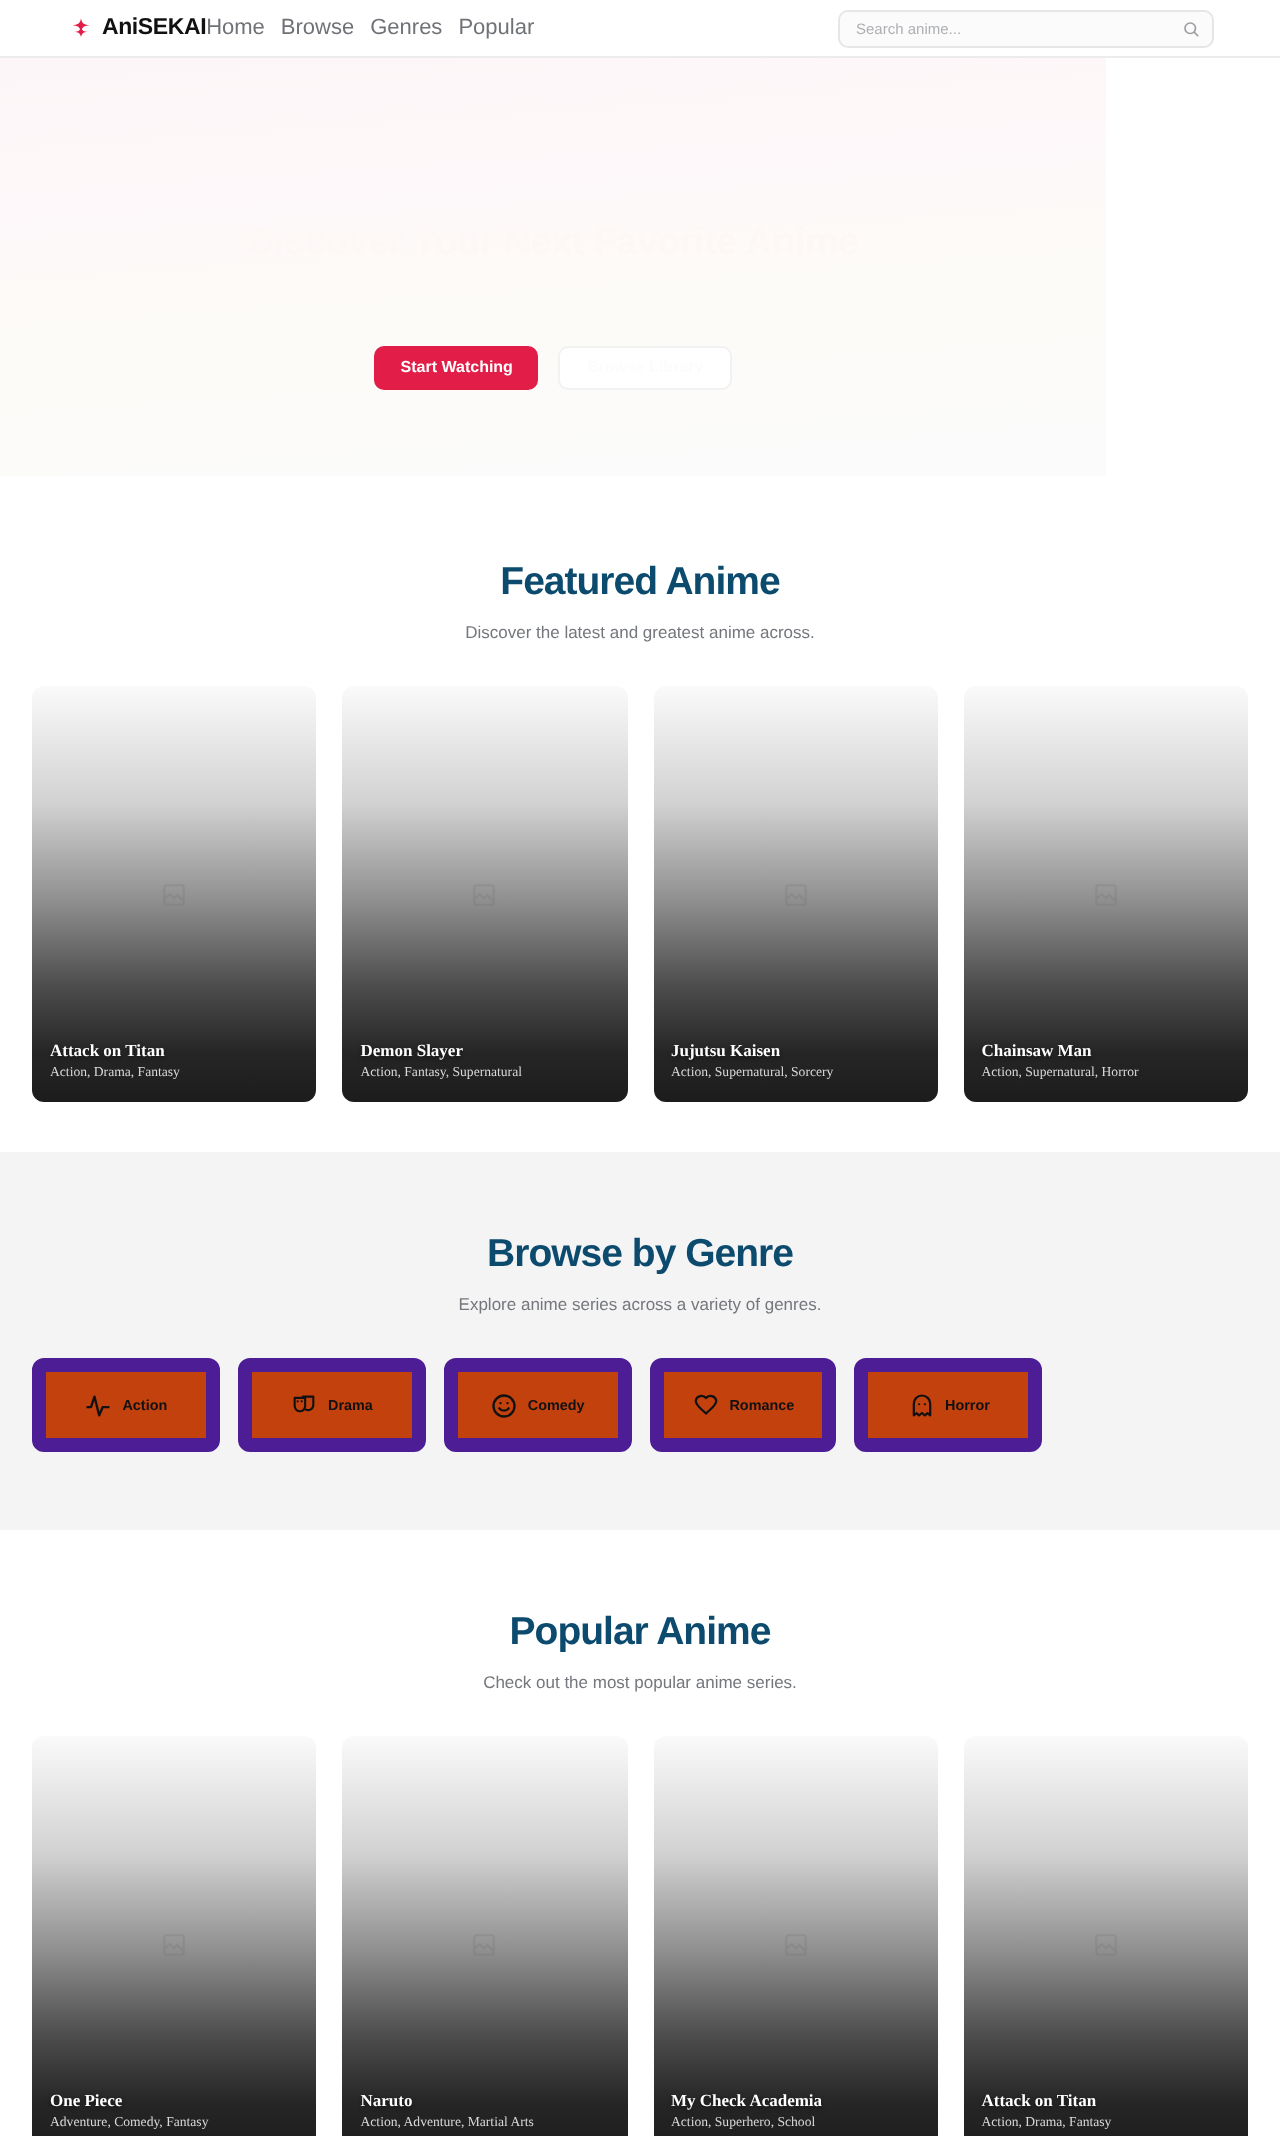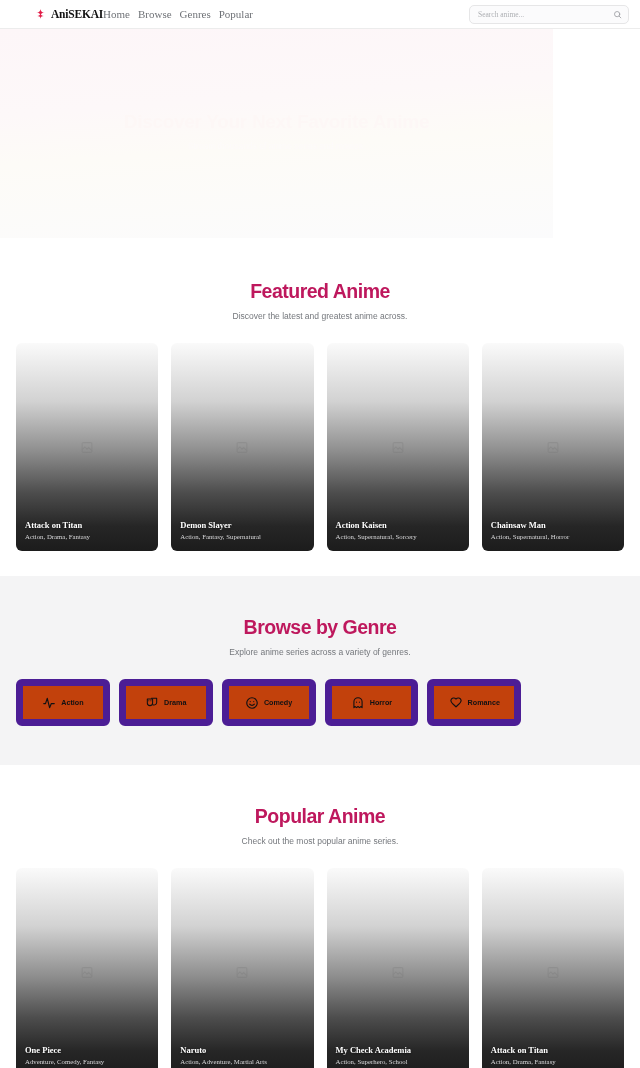--- a/index.html
+++ b/index.html
@@ -15,43 +15,42 @@
   
   .header {
     height: 29px;
     flex: 0 0 29px;
     background: #ffffff;
     border-bottom: 1px solid #ececec;
     display: flex;
     align-items: center;
     padding: 0 18px 0 34px;
     position: relative;
-    font-family: Liberation Serif, serif;
   }
   .brand { display: flex; align-items: center; gap: 4px; }
   .brand-icon { width: 13px; height: 13px; display: block; }
   .brand-name {
     font-size: 11.5px;
     font-weight: bold;
     color: #111111;
     letter-spacing: -0.2px;
   }
   .nav { display: flex; align-items: center; gap: 8px; margin-left: 0px; }
   .nav a {
     font-size: 11px;
     color: #6f7277;
     text-decoration: none;
     line-height: 1;
     white-space: nowrap;
   }
   .search-wrap {
     position: absolute;
-    right: 11px;
+    right: 33px;
     top: 5px;
-    width: 160px;
+    width: 188px;
     height: 19px;
   }
   .search-box {
     width: 100%;
     height: 100%;
     border: 1px solid #e6e6e7;
     border-radius: 5px;
     background: #fbfbfc;
     display: flex;
     align-items: center;
@@ -125,21 +124,21 @@
   
   .section { padding: 0 16px; }
   .section-featured { padding-top: 42px; padding-bottom: 25px; background: #ffffff; }
   .section-genre { padding-top: 40px; padding-bottom: 39px; background: #f4f4f5; }
   .section-popular { padding-top: 40px; padding-bottom: 28px; background: #ffffff; }
 
   .section-title {
     text-align: center;
     font-size: 19.5px;
     font-weight: bold;
-    color: #be185d;
+    color: #0c4a6e;
     letter-spacing: -0.5px;
   }
   .section-sub {
     text-align: center;
     font-size: 8.5px;
     color: #74777c;
     margin-top: 8px;
   }
 
   .card-grid {
@@ -237,20 +236,24 @@
       <svg class="search-icon" viewBox="0 0 24 24" fill="none" stroke="currentColor" stroke-width="2.2" stroke-linecap="round">
         <circle cx="11" cy="11" r="7"></circle>
           <line x1="16.5" y1="16.5" x2="21" y2="21"></line>
       </svg>
     </div>
   </header>
 
   <section class="hero">
     <h1 class="hero-title">Discover Your Next Favorite Anime</h1>
     <p class="hero-sub">Stream thousands of anime series and movies.</p>
+    <div class="hero-buttons">
+      <button class="btn-primary">Start Watching</button>
+      <button class="btn-outline">Browse Library</button>
+    </div>
   </section>
 
   <section class="section section-featured">
     <h2 class="section-title">Featured Anime</h2>
     <p class="section-sub">Discover the latest and greatest anime across.</p>
     <div class="card-grid">
       <div class="anime-card">
         <div class="card-imgbox">
           <svg class="broken-img" viewBox="0 0 24 24" fill="none" stroke="currentColor" stroke-width="2">
               <rect x="3" y="3" width="18" height="18" rx="2"></rect>
@@ -275,21 +278,21 @@
         </div>
       </div>
       <div class="anime-card">
         <div class="card-imgbox">
           <svg class="broken-img" viewBox="0 0 24 24" fill="none" stroke="currentColor" stroke-width="2">
               <rect x="3" y="3" width="18" height="18" rx="2"></rect>
               <path d="M3 16l5-5 4 4 3-3 6 6"></path>
             </svg>
         </div>
         <div class="card-meta">
-          <div class="card-title">Action Kaisen</div>
+          <div class="card-title">Jujutsu Kaisen</div>
           <div class="card-genres">Action, Supernatural, Sorcery</div>
         </div>
       </div>
       <div class="anime-card">
         <div class="card-imgbox">
           <svg class="broken-img" viewBox="0 0 24 24" fill="none" stroke="currentColor" stroke-width="2">
               <rect x="3" y="3" width="18" height="18" rx="2"></rect>
               <path d="M3 16l5-5 4 4 3-3 6 6"></path>
             </svg>
         </div>
@@ -329,34 +332,34 @@
             <path d="M8 14s1.5 2 4 2 4-2 4-2"></path>
             <line x1="9" y1="9.5" x2="9.01" y2="9.5"></line>
             <line x1="15" y1="9.5" x2="15.01" y2="9.5"></line>
           </svg>
         <span class="genre-label">Comedy</span>
       </div>
 
 
       <div class="genre-tile">
         <svg class="genre-icon" viewBox="0 0 24 24" fill="none" stroke="currentColor" stroke-width="1.9" stroke-linecap="round" stroke-linejoin="round">
+            <path d="M20.8 7.6a5 5 0 0 0-8.8-2.4A5 5 0 0 0 3.2 7.6c0 4.3 5.9 7.8 8.8 10.9 2.9-3.1 8.8-6.6 8.8-10.9z"></path>
+          </svg>
+        <span class="genre-label">Romance</span>
+      </div>
+
+      <div class="genre-tile">
+        <svg class="genre-icon" viewBox="0 0 24 24" fill="none" stroke="currentColor" stroke-width="1.9" stroke-linecap="round" stroke-linejoin="round">
             <path d="M12 3a7 7 0 0 0-7 7v10l2.2-1.8L9.5 20l2.5-2 2.5 2 2.3-1.8L19 20V10a7 7 0 0 0-7-7z"></path>
             <line x1="9.5" y1="10.5" x2="9.51" y2="10.5"></line>
             <line x1="14.5" y1="10.5" x2="14.51" y2="10.5"></line>
           </svg>
         <span class="genre-label">Horror</span>
       </div>
 
-      <div class="genre-tile">
-        <svg class="genre-icon" viewBox="0 0 24 24" fill="none" stroke="currentColor" stroke-width="1.9" stroke-linecap="round" stroke-linejoin="round">
-            <path d="M20.8 7.6a5 5 0 0 0-8.8-2.4A5 5 0 0 0 3.2 7.6c0 4.3 5.9 7.8 8.8 10.9 2.9-3.1 8.8-6.6 8.8-10.9z"></path>
-          </svg>
-        <span class="genre-label">Romance</span>
-      </div>
-
     </div>
   </section>
 
   <section class="section section-popular">
     <h2 class="section-title">Popular Anime</h2>
     <p class="section-sub">Check out the most popular anime series.</p>
     <div class="card-grid">
       <div class="anime-card">
         <div class="card-imgbox">
           <svg class="broken-img" viewBox="0 0 24 24" fill="none" stroke="currentColor" stroke-width="2">

